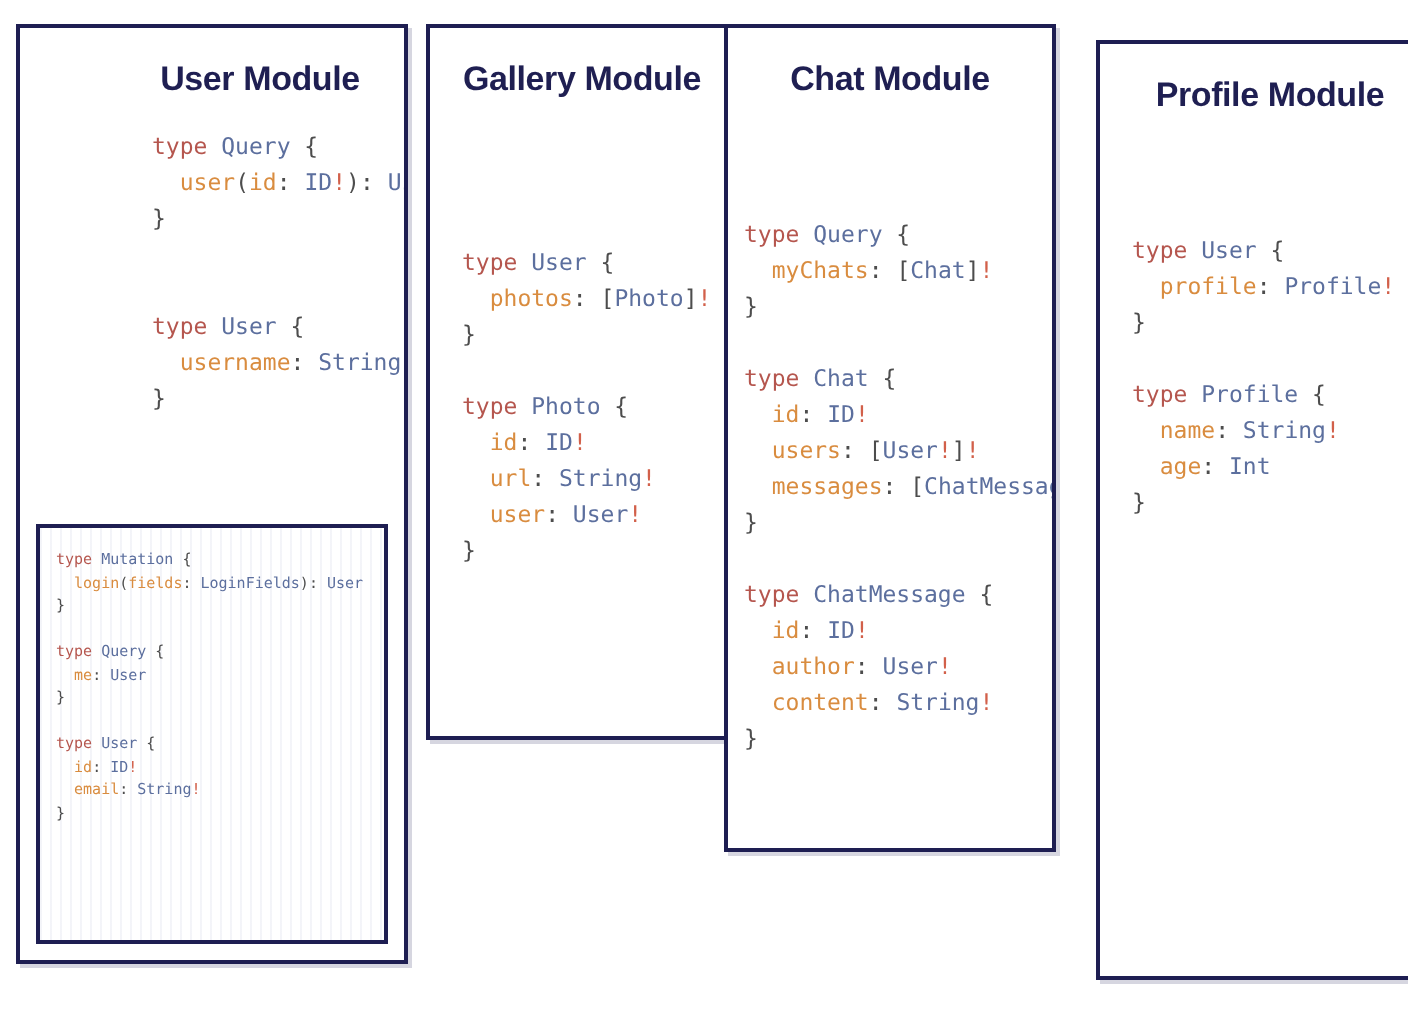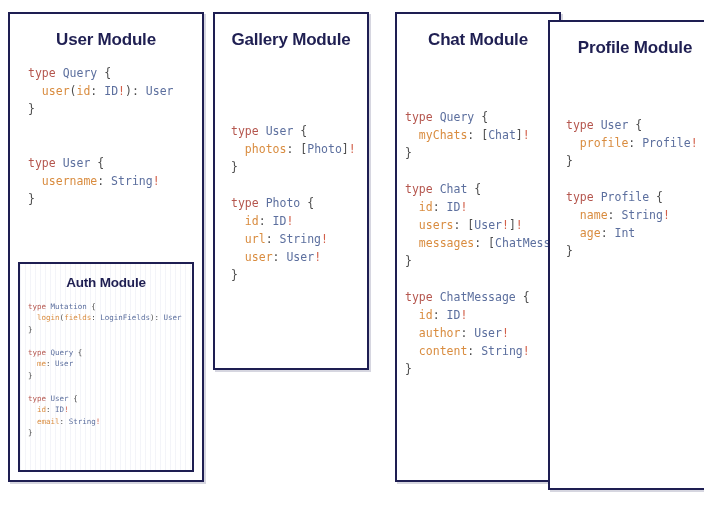--- a/index.html
+++ b/index.html
@@ -53,21 +53,21 @@
   
   .t-kw   { color: #b5564e; text-align: center; }  
   .t-type { color: #5c6f9e; }  
   .t-fld  { color: #d98c3f; }  
   .t-punc { color: #4d4d4d; }  
   .t-bang { color: #d2604a; }  
   .t-brk  { color: #4d4d4d; }  
 
   
   #panel-user {
-    left: 8px; top: 12px; width: 196px; height: 470px;
+    left: 8px; top: 12px; width: 196px; height: 470px; padding-left: 48px;
   }
   #panel-user .code-block {
     margin: 14px 0 0 18px;
   }
 
   
   #card-auth {
     position: absolute;
     left: 8px;
     right: 8px;
@@ -97,21 +97,21 @@
   
   #panel-gallery {
     left: 213px; top: 12px; width: 156px; height: 358px;
   }
   #panel-gallery .code-block {
     margin: 72px 0 0 16px;
   }
 
   
   #panel-chat {
-    left: 395px; top: 12px; width: 166px; height: 470px;
+    left: 362px; top: 12px; width: 166px; height: 414px;
   }
   #panel-chat .code-block {
     margin: 58px 0 0 8px;
   }
 
   
   #panel-profile {
     left: 548px; top: 20px; width: 174px; height: 470px;
   }
   #panel-profile .code-block {
@@ -121,21 +121,20 @@
 </head>
 <body>
 
 <div id="board">
 
   <div class="module-panel" id="panel-user">
     <div class="panel-title">User Module</div>
     <div class="code-block"><div><span class="t-kw">type </span><span class="t-type">Query</span><span class="t-punc"> {</span></div><div><span class="t-punc">  </span><span class="t-fld">user</span><span class="t-punc">(</span><span class="t-fld">id</span><span class="t-punc">: </span><span class="t-type">ID</span><span class="t-bang">!</span><span class="t-punc">)</span><span class="t-punc">: </span><span class="t-type">User</span></div><div><span class="t-punc">}</span></div><div>&nbsp;</div><div>&nbsp;</div><div><span class="t-kw">type </span><span class="t-type">User</span><span class="t-punc"> {</span></div><div><span class="t-punc">  </span><span class="t-fld">username</span><span class="t-punc">: </span><span class="t-type">String</span><span class="t-bang">!</span></div><div><span class="t-punc">}</span></div></div>
 
     <div id="card-auth">
-      <div class="panel-title">Auth Module</div>
       <div class="code-block"><div><span class="t-kw">type </span><span class="t-type">Mutation</span><span class="t-punc"> {</span></div><div><span class="t-punc">  </span><span class="t-fld">login</span><span class="t-punc">(</span><span class="t-fld">fields</span><span class="t-punc">: </span><span class="t-type">LoginFields</span><span class="t-punc">)</span><span class="t-punc">: </span><span class="t-type">User</span></div><div><span class="t-punc">}</span></div><div>&nbsp;</div><div><span class="t-kw">type </span><span class="t-type">Query</span><span class="t-punc"> {</span></div><div><span class="t-punc">  </span><span class="t-fld">me</span><span class="t-punc">: </span><span class="t-type">User</span></div><div><span class="t-punc">}</span></div><div>&nbsp;</div><div><span class="t-kw">type </span><span class="t-type">User</span><span class="t-punc"> {</span></div><div><span class="t-punc">  </span><span class="t-fld">id</span><span class="t-punc">: </span><span class="t-type">ID</span><span class="t-bang">!</span></div><div><span class="t-punc">  </span><span class="t-fld">email</span><span class="t-punc">: </span><span class="t-type">String</span><span class="t-bang">!</span></div><div><span class="t-punc">}</span></div></div>
     </div>
   </div>
 
   <div class="module-panel" id="panel-gallery">
     <div class="panel-title">Gallery Module</div>
     <div class="code-block"><div><span class="t-kw">type </span><span class="t-type">User</span><span class="t-punc"> {</span></div><div><span class="t-punc">  </span><span class="t-fld">photos</span><span class="t-punc">: </span><span class="t-brk">[</span><span class="t-type">Photo</span><span class="t-brk">]</span><span class="t-bang">!</span></div><div><span class="t-punc">}</span></div><div>&nbsp;</div><div><span class="t-kw">type </span><span class="t-type">Photo</span><span class="t-punc"> {</span></div><div><span class="t-punc">  </span><span class="t-fld">id</span><span class="t-punc">: </span><span class="t-type">ID</span><span class="t-bang">!</span></div><div><span class="t-punc">  </span><span class="t-fld">url</span><span class="t-punc">: </span><span class="t-type">String</span><span class="t-bang">!</span></div><div><span class="t-punc">  </span><span class="t-fld">user</span><span class="t-punc">: </span><span class="t-type">User</span><span class="t-bang">!</span></div><div><span class="t-punc">}</span></div></div>
   </div>
 
   <div class="module-panel" id="panel-chat">

